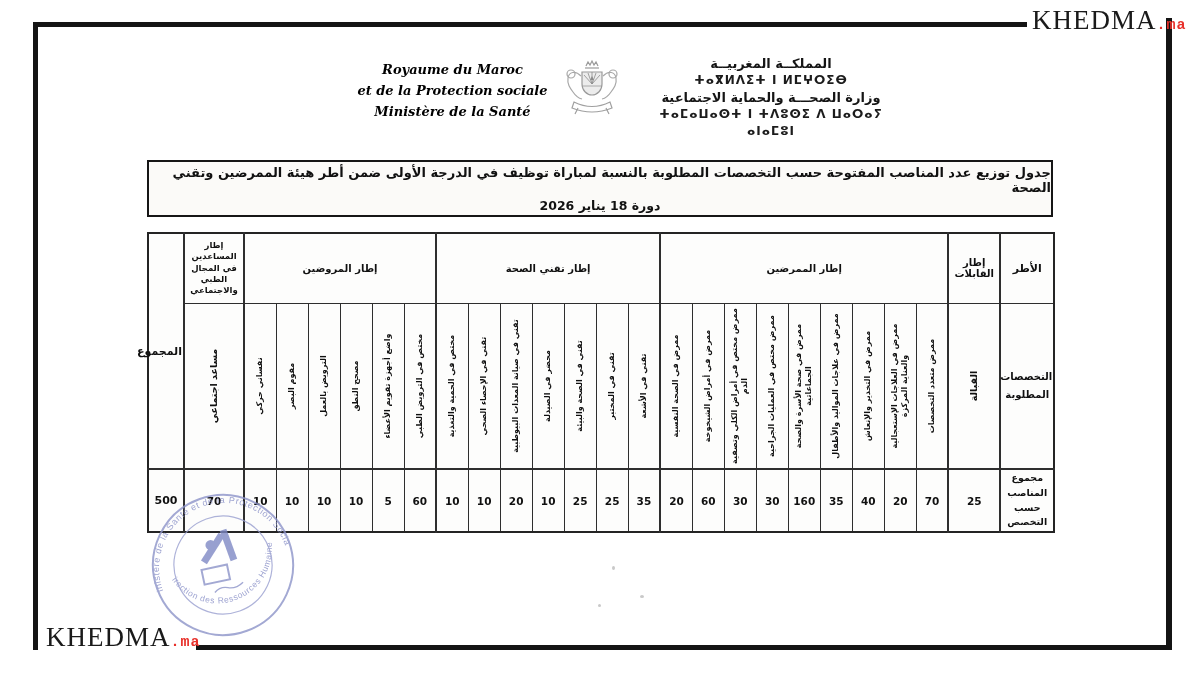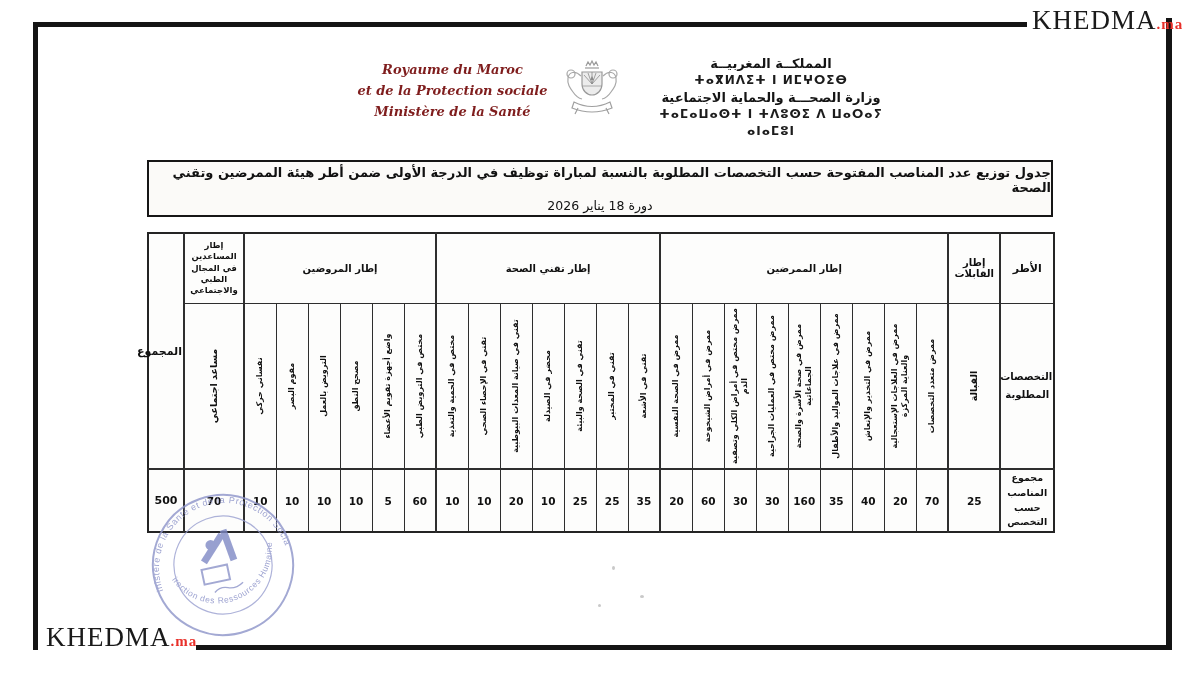--- a/index.html
+++ b/index.html
@@ -11,36 +11,36 @@
   
   .frame-bar { position:absolute; background:#141414; }
   #frame-left   { left:33px;  top:22px;  width:5px;  height:628px; }
   #frame-top    { left:33px;  top:22px;  width:994px; height:5px; }
   #frame-right  { left:1166px; top:18px; width:6px;  height:632px; }
   #frame-bottom { left:196px; top:645px; width:976px; height:5px; }
   .brand-logo { position:absolute; font-family:"Liberation Serif", serif; color:#1a1a1a;
                 font-size:27px; letter-spacing:1px; white-space:nowrap; }
   #brand-top-right { left:1032px; top:5px; }
   #brand-bottom-left { left:46px; top:622px; }
-  .brand-tld { font-family:Liberation Serif, serif; font-weight:bold; font-size:15px; }
+  .brand-tld { font-family:Liberation Mono, monospace; font-weight:bold; font-size:15px; }
   
   #french-block { position:absolute; left:320px; top:60px; width:265px; text-align:center;
                   font-family:"DejaVu Serif", serif; font-style:italic; font-weight:bold;
-                  font-size:13px; line-height:1.6; color:#7f1d1d; }
+                  font-size:13px; line-height:1.6; color:#000000; }
   #emblem { position:absolute; left:562px; top:56px; }
   #arabic-block { position:absolute; left:636px; top:56px; width:270px; text-align:center;
                   direction:rtl; color:#151515; }
   .ar-line { font-weight:bold; font-size:13px; line-height:1.25; }
   .tif-line { font-size:12px; font-weight:bold; letter-spacing:1px; line-height:1.45; color:#1c1c1c; }
   
   #title-box { position:absolute; left:147px; top:160px; width:906px; height:57px;
                border:2px solid #161616; background:#fbfaf8; direction:rtl;
                display:flex; flex-direction:column; align-items:center; justify-content:center; gap:3px; }
   #title-line1 { font-weight:bold; font-size:13px; }
-  #title-line2 { font-weight:normal; font-size:12.5px; }
+  #title-line2 { font-weight:bold; font-size:12.5px; }
   
   #table-wrap { position:absolute; left:147px; top:232px; }
   table.pos { border-collapse:collapse; table-layout:fixed; width:906px; direction:rtl;
               background:#fdfdfc; }
   table.pos { border:2px solid #242424; }
   table.pos th, table.pos td { border:1px solid #2e2e2e; text-align:center; vertical-align:middle;
               font-family:"DejaVu Sans", sans-serif; color:#101010; padding:1px; }
   .gs { border-right-width:2px !important; }
   tr.r1 { height:70px; }
   tr.r2 { height:166px; }

